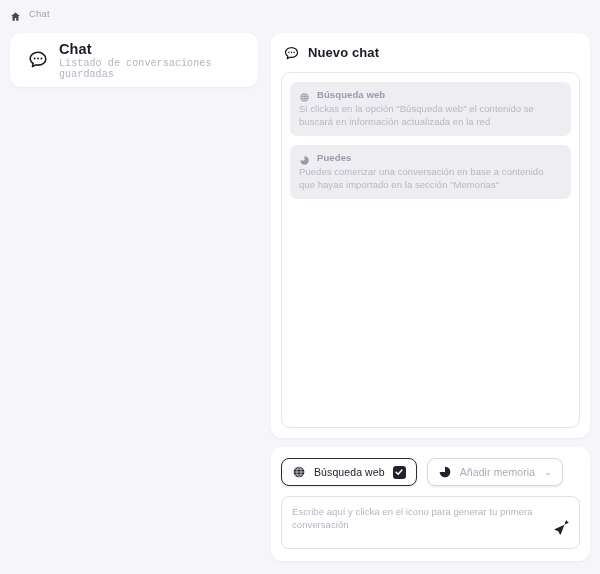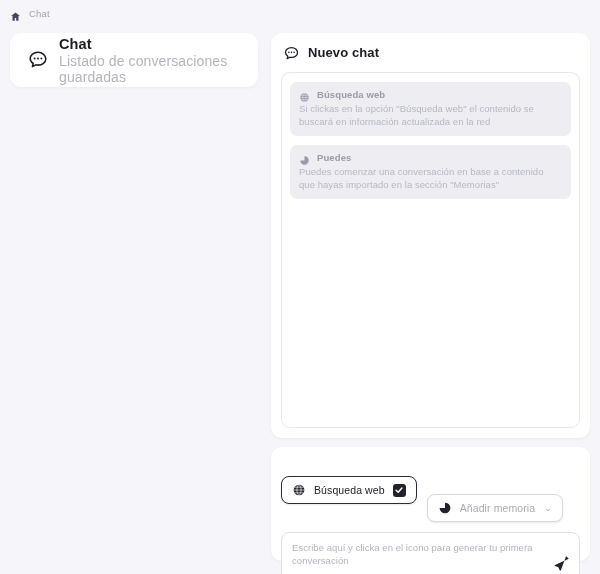--- a/index.html
+++ b/index.html
@@ -30,21 +30,21 @@
     box-shadow: 0 1px 3px rgba(30,28,60,.055);
     display: flex; align-items: center; gap: 10px;
     padding: 0 0 0 17px;
   }
   .bubble-ic { width: 22px; height: 22px; flex: 0 0 22px; }
   .left-card .txt { display: flex; flex-direction: column; gap: 1px; }
   .left-card .title {
     font-size: 14.5px; font-weight: 700; color: #1c1c26; letter-spacing: .1px;
   }
   .left-card .sub {
-    font-size: 14px; color: #b4b4c0; letter-spacing: .1px;
+    font-size: 10px; color: #b4b4c0; letter-spacing: .1px; font-family: Liberation Mono, monospace;
   }
 
   
   .chat-panel {
     position: absolute; left: 271px; top: 33px;
     width: 319px; height: 405px;
     background: #ffffff; border-radius: 11px;
     box-shadow: 0 1px 3px rgba(30,28,60,.055);
     padding: 12px 10px 10px 10px;
     display: flex; flex-direction: column;
@@ -87,21 +87,21 @@
   }
   .tools { display: flex; gap: 10px; align-items: center; }
   .tool-btn {
     display: flex; align-items: center; gap: 8px;
     height: 28px; padding: 0 10px;
     background: #ffffff;
     border: 1.4px solid #2b2b38; border-radius: 8px;
     box-shadow: 0 1px 2px rgba(30,28,60,.10);
     cursor: pointer;
   }
-  .tool-btn.muted { border: 1.4px solid #d8d8e2; margin-top: 36px; }
+  .tool-btn.muted { border: 1.4px solid #d8d8e2; }
   .tool-btn .tic { width: 14px; height: 14px; flex: 0 0 14px; display:block; }
   .tool-btn .tlabel { font-size: 10.5px; color: #22222e; letter-spacing: .1px; }
   .tool-btn.muted .tlabel { color: #aaaab6; }
   .chk {
     width: 13px; height: 13px; border-radius: 3px;
     background: #22222e; display: flex; align-items: center; justify-content: center;
   }
   .chev { font-size: 9px; color: #aaaab6; margin-left: 1px; line-height: 1; }
 
   .input-wrap {

